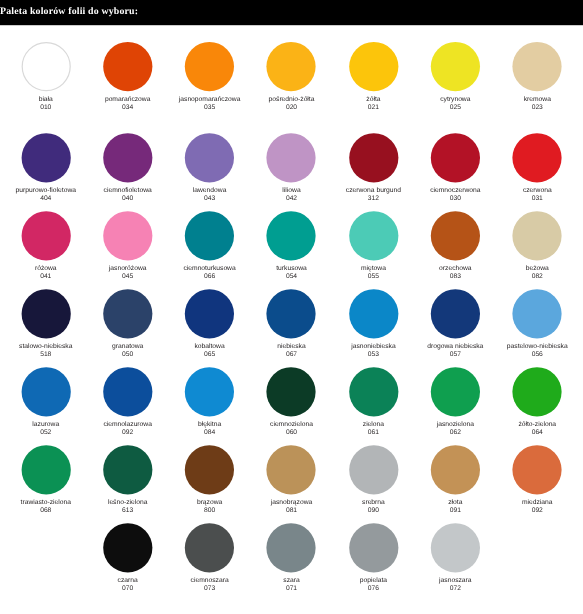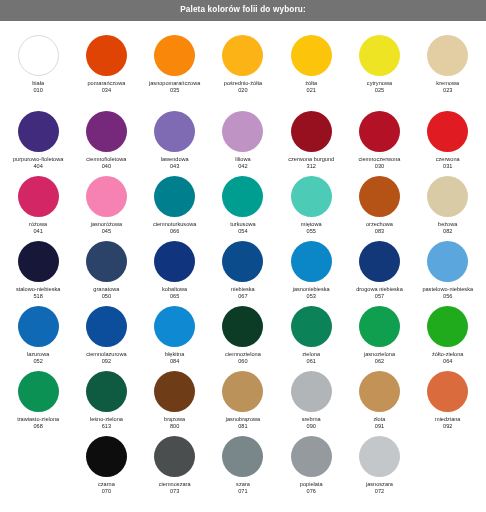--- a/index.html
+++ b/index.html
@@ -17,24 +17,25 @@
   .page {
     position: relative;
     width: 486px;
     height: 512px;
     background: #ffffff;
     box-sizing: border-box;
   }
   .header-bar {
     width: 100%;
     height: 21px;
-    background: #737373;
+    background: #000000;
     display: flex;
     align-items: center;
-    justify-content: center;
+    justify-content: flex-start;
+    font-family: Liberation Serif, serif;
   }
   .header-title {
     color: #ffffff;
     font-size: 8.2px;
     font-weight: bold;
     letter-spacing: 0.15px;
     line-height: 1;
     white-space: nowrap;
   }
   .palette {

